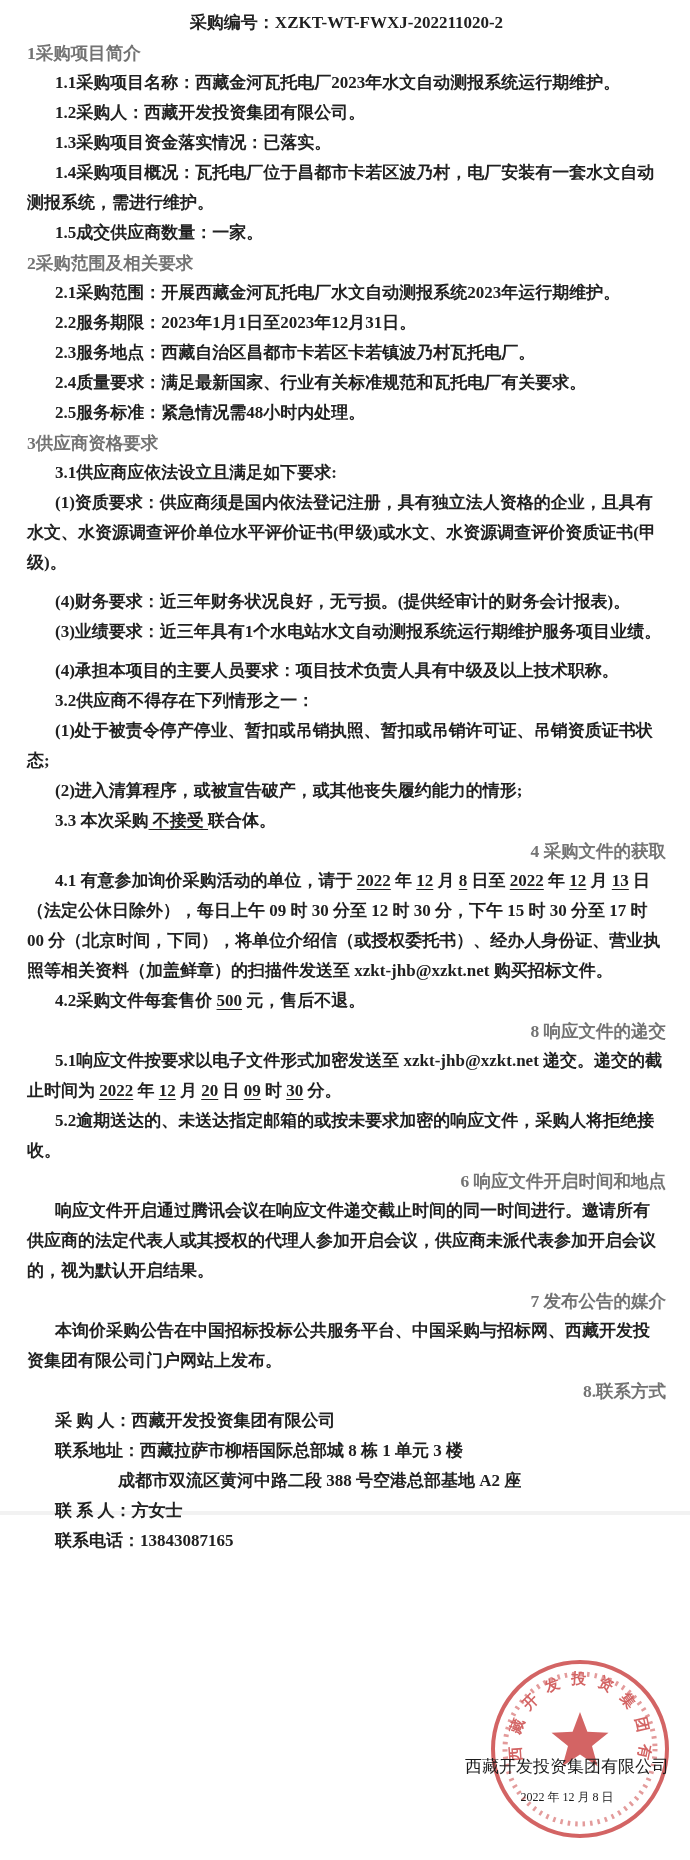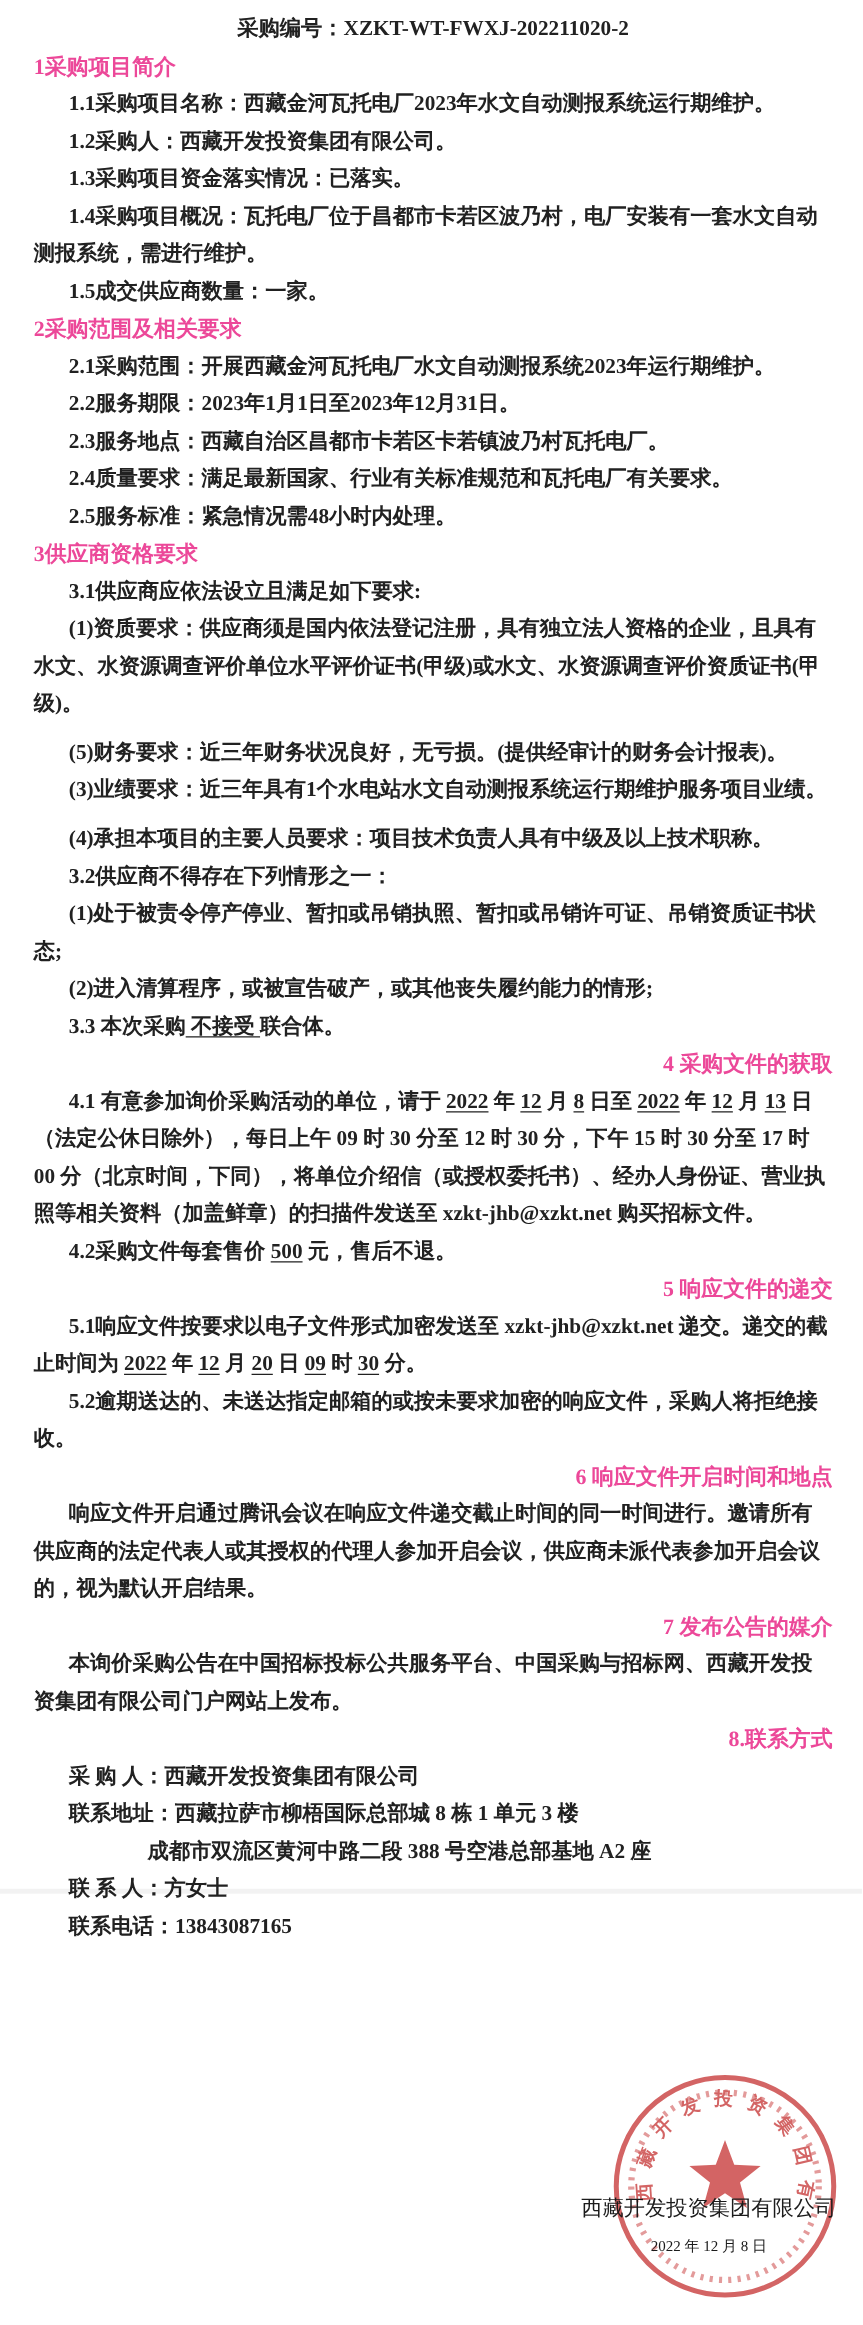--- a/index.html
+++ b/index.html
@@ -13,21 +13,21 @@
     color:#212121;
     font-size:17px;
     line-height:30px;
   }
   #doc-body{
     padding:8px 24px 0 27px;
   }
   #doc-body p{margin:0;font-weight:bold;}
   .center{text-align:center;text-indent:0;}
   .p{text-indent:1.65em;}
-  .h{font-weight:bold;color:#ec4899;font-size:17.5px;}
+  .h{font-weight:bold;color:#737373;font-size:17.5px;}
   .top{text-indent:0;}
   .sub{text-indent:1.65em;text-align:right;}
   .gap{margin-top:9px !important;}
   .addr2{text-indent:0;padding-left:91px;}
   .u{text-decoration:underline;text-underline-offset:3px;text-align:center;}
   .scan-line{
     position:absolute;left:0;top:1511px;width:690px;height:4px;
     background:rgba(0,0,0,0.05);
   }
   #seal{
@@ -56,31 +56,31 @@
       <p class="p">1.5成交供应商数量：一家。</p>
       <p class="h top">2采购范围及相关要求</p>
       <p class="p">2.1采购范围：开展西藏金河瓦托电厂水文自动测报系统2023年运行期维护。</p>
       <p class="p">2.2服务期限：2023年1月1日至2023年12月31日。</p>
       <p class="p">2.3服务地点：西藏自治区昌都市卡若区卡若镇波乃村瓦托电厂。</p>
       <p class="p">2.4质量要求：满足最新国家、行业有关标准规范和瓦托电厂有关要求。</p>
       <p class="p">2.5服务标准：紧急情况需48小时内处理。</p>
       <p class="h top">3供应商资格要求</p>
       <p class="p">3.1供应商应依法设立且满足如下要求:</p>
       <p class="p">(1)资质要求：供应商须是国内依法登记注册，具有独立法人资格的企业，且具有水文、水资源调查评价单位水平评价证书(甲级)或水文、水资源调查评价资质证书(甲级)。</p>
-      <p class="p gap">(5)财务要求：近三年财务状况良好，无亏损。(提供经审计的财务会计报表)。</p>
+      <p class="p gap">(4)财务要求：近三年财务状况良好，无亏损。(提供经审计的财务会计报表)。</p>
       <p class="p">(3)业绩要求：近三年具有1个水电站水文自动测报系统运行期维护服务项目业绩。</p>
       <p class="p gap">(4)承担本项目的主要人员要求：项目技术负责人具有中级及以上技术职称。</p>
       <p class="p">3.2供应商不得存在下列情形之一：</p>
       <p class="p">(1)处于被责令停产停业、暂扣或吊销执照、暂扣或吊销许可证、吊销资质证书状态;</p>
       <p class="p">(2)进入清算程序，或被宣告破产，或其他丧失履约能力的情形;</p>
       <p class="p"><span>3.3 本次采购</span><span class="u"> 不接受 </span><span>联合体。</span></p>
       <p class="h sub">4 采购文件的获取</p>
       <p class="p"><span>4.1 有意参加询价采购活动的单位，请于 </span><span class="u">2022</span><span> 年 </span><span class="u">12</span><span> 月 </span><span class="u">8</span><span> 日至 </span><span class="u">2022</span><span> 年 </span><span class="u">12</span><span> 月 </span><span class="u">13</span><span> 日（法定公休日除外），每日上午 09 时 30 分至 12 时 30 分，下午 15 时 30 分至 17 时 00 分（北京时间，下同），将单位介绍信（或授权委托书）、经办人身份证、营业执照等相关资料（加盖鲜章）的扫描件发送至 xzkt-jhb@xzkt.net 购买招标文件。</span></p>
       <p class="p"><span>4.2采购文件每套售价 </span><span class="u">500</span><span> 元，售后不退。</span></p>
-      <p class="h sub">5 响应文件的递交</p>
+      <p class="h sub">8 响应文件的递交</p>
       <p class="p"><span>5.1响应文件按要求以电子文件形式加密发送至 xzkt-jhb@xzkt.net 递交。递交的截止时间为 </span><span class="u">2022</span><span> 年 </span><span class="u">12</span><span> 月 </span><span class="u">20</span><span> 日 </span><span class="u">09</span><span> 时 </span><span class="u">30</span><span> 分。</span></p>
       <p class="p">5.2逾期送达的、未送达指定邮箱的或按未要求加密的响应文件，采购人将拒绝接收。</p>
       <p class="h sub">6 响应文件开启时间和地点</p>
       <p class="p">响应文件开启通过腾讯会议在响应文件递交截止时间的同一时间进行。邀请所有供应商的法定代表人或其授权的代理人参加开启会议，供应商未派代表参加开启会议的，视为默认开启结果。</p>
       <p class="h sub">7 发布公告的媒介</p>
       <p class="p">本询价采购公告在中国招标投标公共服务平台、中国采购与招标网、西藏开发投资集团有限公司门户网站上发布。</p>
       <p class="h sub">8.联系方式</p>
       <p class="p">采 购 人：西藏开发投资集团有限公司</p>
       <p class="p">联系地址：西藏拉萨市柳梧国际总部城 8 栋 1 单元 3 楼</p>
       <p class="addr2">成都市双流区黄河中路二段 388 号空港总部基地 A2 座</p>

